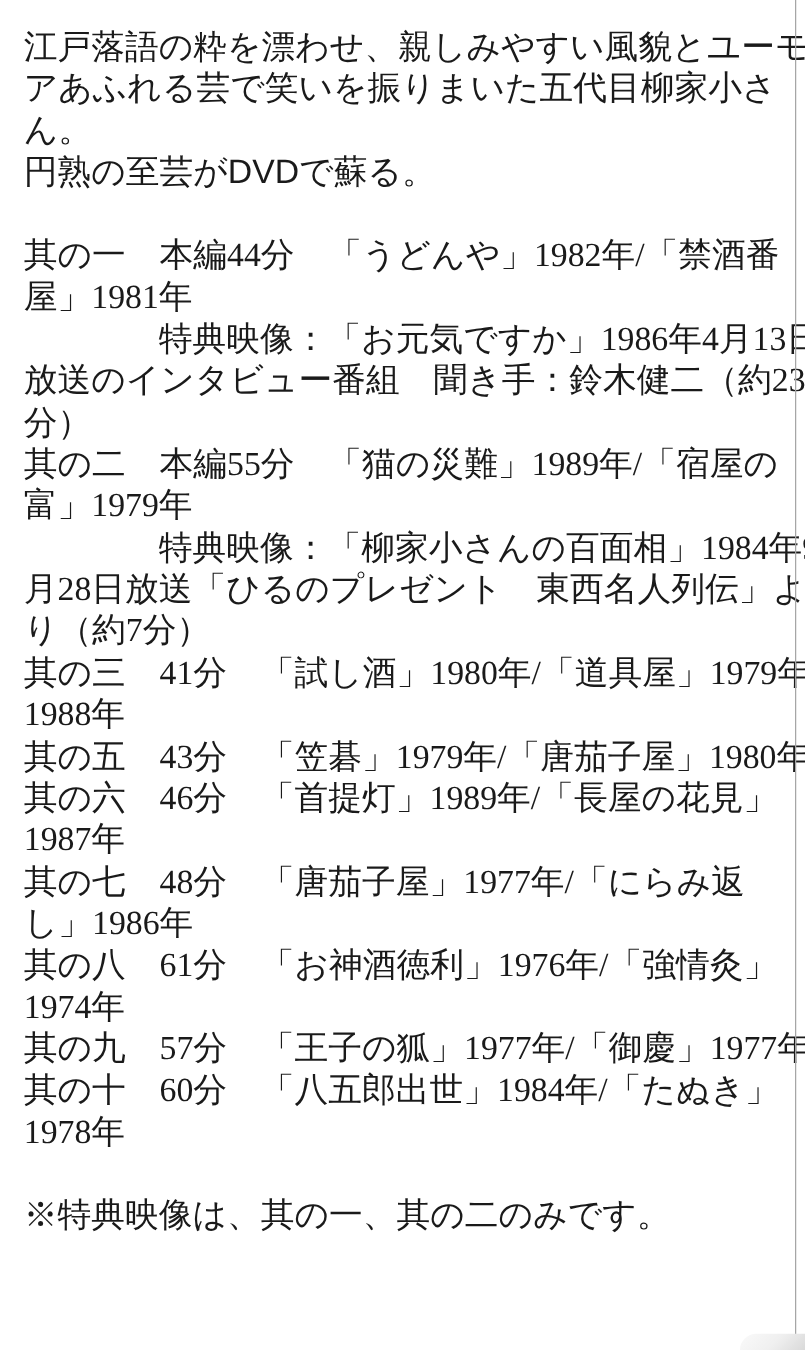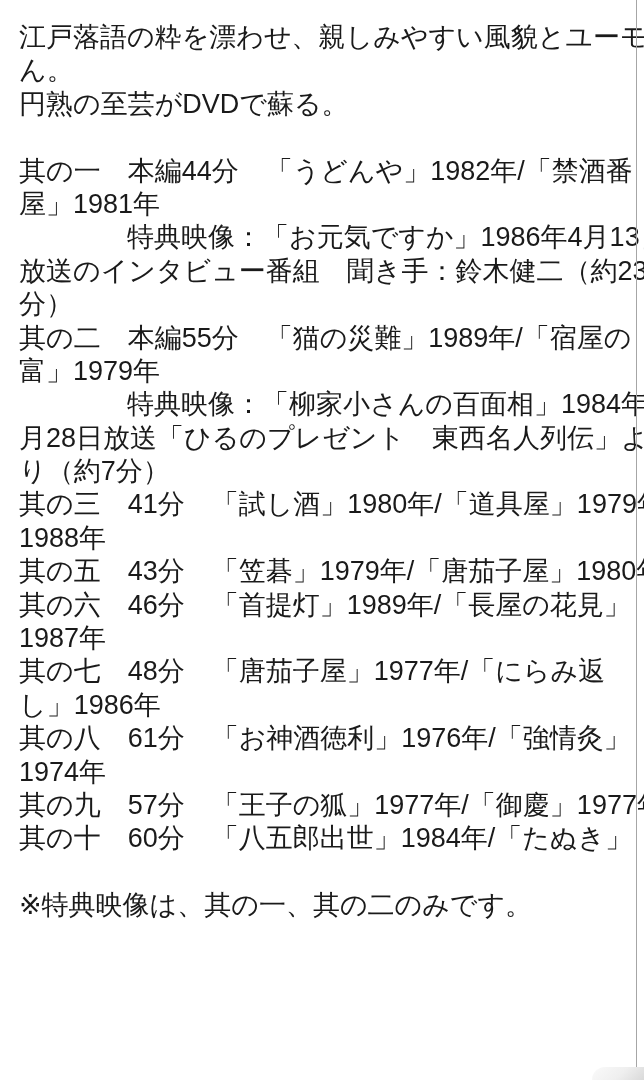--- a/index.html
+++ b/index.html
@@ -26,20 +26,21 @@
     line-height: 33.4px;
     letter-spacing: 0;
   }
   .block .line {
     white-space: pre;       
     height: 33.4px;
     overflow: visible;
   }
   .gap {
     margin-top: 33.4px;     
+    font-family: Liberation Serif, serif;
   }
   .right-border {
     position: absolute;
     top: 0;
     bottom: 0;
     right: 7px;
     width: 1.5px;
     background: #a6a6a6;
   }
   .corner-peek {
@@ -51,20 +52,21 @@
     border-top-left-radius: 14px;
     background: linear-gradient(135deg, #fafafa 0%, #efefef 55%, #d9d9d9 100%);
   }
 </style>
 </head>
 <body>
 
 <main class="content">
   <section class="block">
       <div class="line">江戸落語の粋を漂わせ、親しみやすい風貌とユーモ</div>
+      <div class="line">アあふれる芸で笑いを振りまいた五代目柳家小さ</div>
       <div class="line">ん。</div>
       <div class="line">円熟の至芸がDVDで蘇る。</div>
     </section>
 
   <section class="block gap">
       <div class="line">其の一　本編44分　「うどんや」1982年/「禁酒番</div>
       <div class="line">屋」1981年</div>
       <div class="line">　　　　特典映像：「お元気ですか」1986年4月13日</div>
       <div class="line">放送のインタビュー番組　聞き手：鈴木健二（約23</div>
       <div class="line">分）</div>
@@ -77,20 +79,21 @@
       <div class="line">1988年</div>
       <div class="line">其の五　43分　「笠碁」1979年/「唐茄子屋」1980年</div>
       <div class="line">其の六　46分　「首提灯」1989年/「長屋の花見」</div>
       <div class="line">1987年</div>
       <div class="line">其の七　48分　「唐茄子屋」1977年/「にらみ返</div>
       <div class="line">し」1986年</div>
       <div class="line">其の八　61分　「お神酒徳利」1976年/「強情灸」</div>
       <div class="line">1974年</div>
       <div class="line">其の九　57分　「王子の狐」1977年/「御慶」1977年</div>
       <div class="line">其の十　60分　「八五郎出世」1984年/「たぬき」</div>
+      <div class="line">1978年</div>
     </section>
 
   <section class="block gap">
       <div class="line">※特典映像は、其の一、其の二のみです。</div>
     </section>
 </main>
 
 <div class="right-border"></div>
 <div class="corner-peek"></div>
 

